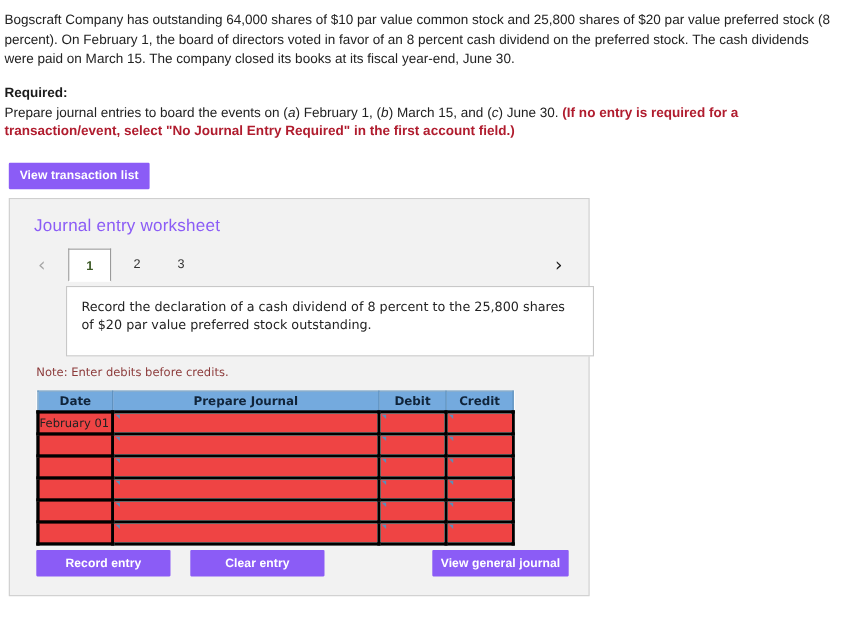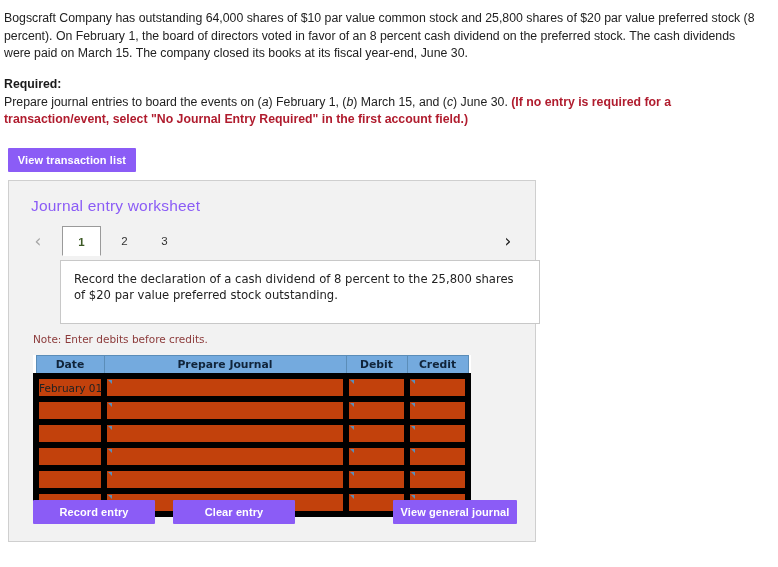--- a/index.html
+++ b/index.html
@@ -193,22 +193,22 @@
     background: #74aade;
     border: 1px solid #5b8db8;
     color: #10243a;
     font-size: 10.8px;
     font-weight: bold;
     height: 17px;
     padding: 0;
     font-family: "DejaVu Sans", sans-serif;
   }
   #journal-table td {
-    border: 6px solid #000000;
-    background: #c2410c;
+    border: 3px solid #000000;
+    background: #ef4444;
     padding: 0;
     height: 17px;
     vertical-align: middle;
   }
   .col-date   { width: 68px; }
   .col-gj     { width: 242px; }
   .col-debit  { width: 61px; }
   .col-credit { width: 61px; }
 
   .cell-date {

